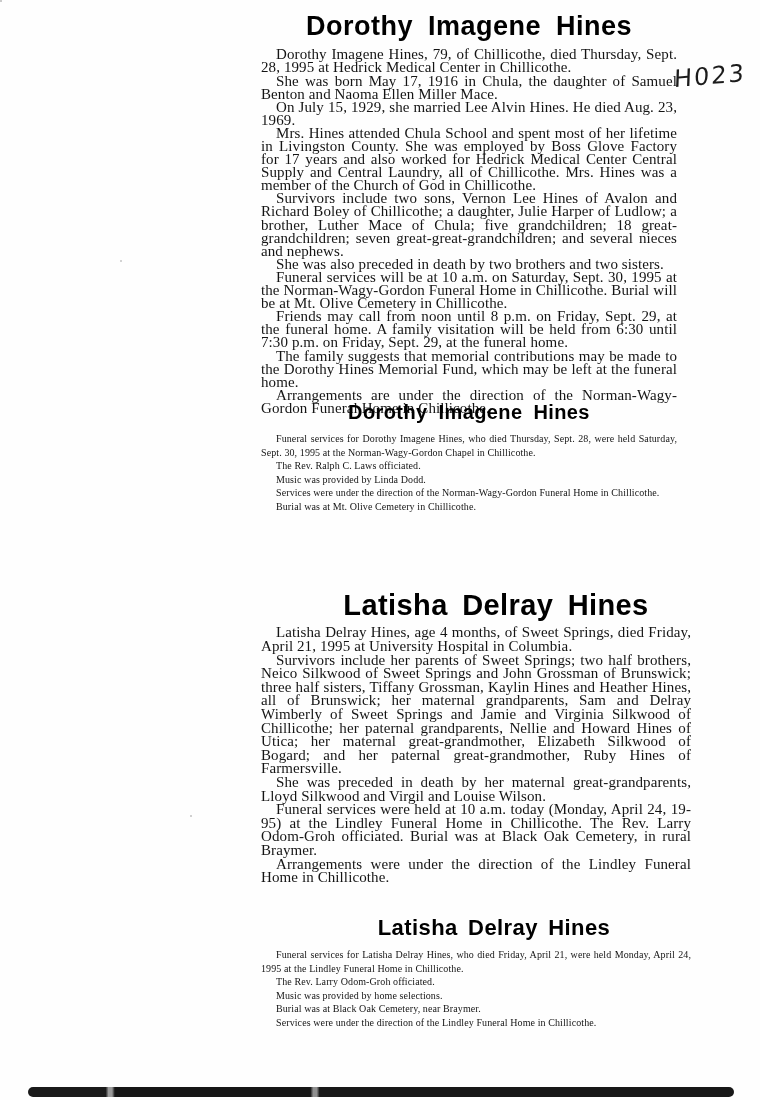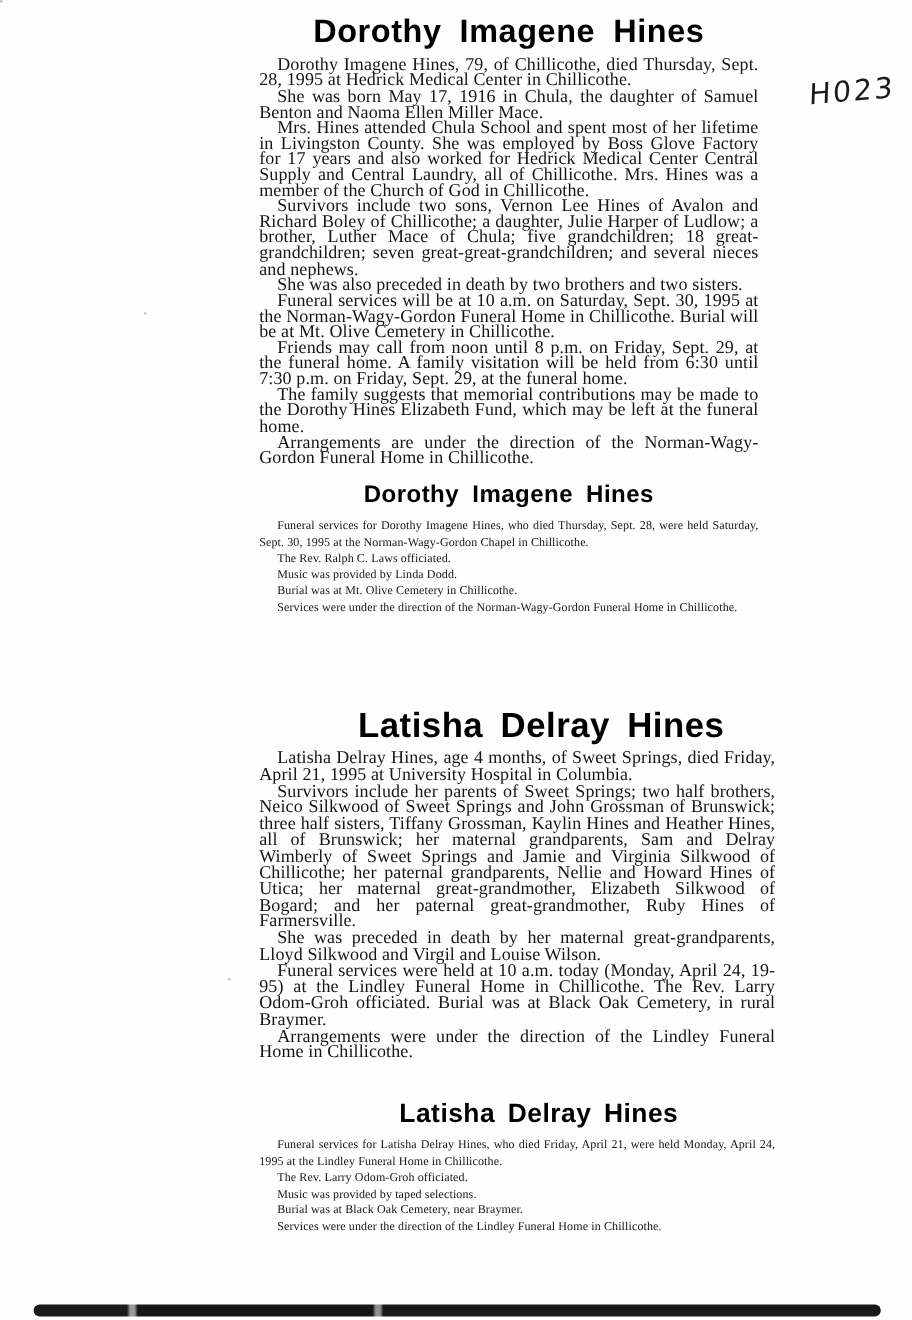--- a/index.html
+++ b/index.html
@@ -9,21 +9,21 @@
   }
   .page {
     position: relative;
     width: 760px;
     height: 1100px;
     background: #fefefe;
     overflow: hidden;
     font-family: "Liberation Serif", serif;
     color: #141414;
   }
-  .section { position: absolute; }
+  .section { position: absolute; margin-left: 45px; }
   .obit-title {
     font-family: "Liberation Sans", sans-serif;
     font-weight: bold;
     text-align: center;
     color: #000;
     margin: 0;
     line-height: 1.05;
   }
   .obit-body p {
     margin: 0;
@@ -86,58 +86,59 @@
 
 <div class="page">
 
   <div class="annotation">H023</div>
 
   <div class="section sec1">
     <h1 class="obit-title">Dorothy Imagene Hines</h1>
     <div class="obit-body">
       <p>Dorothy Imagene Hines, 79, of Chillicothe, died Thursday, Sept. 28, 1995 at Hedrick Medical Center in Chillicothe.</p>
       <p>She was born May 17, 1916 in Chula, the daughter of Samuel Benton and Naoma Ellen Miller Mace.</p>
+      <p>On July 15, 1929, she married Lee Alvin Hines. He died Aug. 23, 1969.</p>
       <p>Mrs. Hines attended Chula School and spent most of her lifetime in Livingston County. She was employed by Boss Glove Factory for 17 years and also worked for Hedrick Medical Center Central Supply and Central Laundry, all of Chillicothe. Mrs. Hines was a member of the Church of God in Chillicothe.</p>
       <p>Survivors include two sons, Vernon Lee Hines of Avalon and Richard Boley of Chillicothe; a daughter, Julie Harper of Ludlow; a brother, Luther Mace of Chula; five grandchildren; 18 great-grandchildren; seven great-great-grandchildren; and several nieces and nephews.</p>
       <p>She was also preceded in death by two brothers and two sisters.</p>
       <p>Funeral services will be at 10 a.m. on Saturday, Sept. 30, 1995 at the Norman-Wagy-Gordon Funeral Home in Chillicothe. Burial will be at Mt. Olive Cemetery in Chillicothe.</p>
       <p>Friends may call from noon until 8 p.m. on Friday, Sept. 29, at the funeral home. A family visitation will be held from 6:30 until 7:30 p.m. on Friday, Sept. 29, at the funeral home.</p>
-      <p>The family suggests that memorial contributions may be made to the Dorothy Hines Elizabeth Fund, which may be left at the funeral home.</p>
+      <p>The family suggests that memorial contributions may be made to the Dorothy Hines Memorial Fund, which may be left at the funeral home.</p>
       <p>Arrangements are under the direction of the Norman-Wagy-Gordon Funeral Home in Chillicothe.</p>
     </div>
   </div>
 
   <div class="section sec2">
     <h2 class="obit-title">Dorothy Imagene Hines</h2>
     <div class="obit-body">
       <p>Funeral services for Dorothy Imagene Hines, who died Thursday, Sept. 28, were held Saturday, Sept. 30, 1995 at the Norman-Wagy-Gordon Chapel in Chillicothe.</p>
       <p>The Rev. Ralph C. Laws officiated.</p>
       <p>Music was provided by Linda Dodd.</p>
+      <p>Services were under the direction of the Norman-Wagy-Gordon Funeral Home in Chillicothe.</p>
       <p>Burial was at Mt. Olive Cemetery in Chillicothe.</p>
-      <p>Services were under the direction of the Norman-Wagy-Gordon Funeral Home in Chillicothe.</p>
     </div>
   </div>
 
   <div class="section sec3">
     <h1 class="obit-title">Latisha Delray Hines</h1>
     <div class="obit-body">
       <p>Latisha Delray Hines, age 4 months, of Sweet Springs, died Friday, April 21, 1995 at University Hospital in Columbia.</p>
       <p>Survivors include her parents of Sweet Springs; two half brothers, Neico Silkwood of Sweet Springs and John Grossman of Brunswick; three half sisters, Tiffany Grossman, Kaylin Hines and Heather Hines, all of Brunswick; her maternal grandparents, Sam and Delray Wimberly of Sweet Springs and Jamie and Virginia Silkwood of Chillicothe; her paternal grandparents, Nellie and Howard Hines of Utica; her maternal great-grandmother, Elizabeth Silkwood of Bogard; and her paternal great-grandmother, Ruby Hines of Farmersville.</p>
       <p>She was preceded in death by her maternal great-grandparents, Lloyd Silkwood and Virgil and Louise Wilson.</p>
       <p>Funeral services were held at 10 a.m. today (Monday, April 24, 19-95) at the Lindley Funeral Home in Chillicothe. The Rev. Larry Odom-Groh officiated. Burial was at Black Oak Cemetery, in rural Braymer.</p>
       <p>Arrangements were under the direction of the Lindley Funeral Home in Chillicothe.</p>
     </div>
   </div>
 
   <div class="section sec4">
     <h2 class="obit-title">Latisha Delray Hines</h2>
     <div class="obit-body">
       <p>Funeral services for Latisha Delray Hines, who died Friday, April 21, were held Monday, April 24, 1995 at the Lindley Funeral Home in Chillicothe.</p>
       <p>The Rev. Larry Odom-Groh officiated.</p>
-      <p>Music was provided by taped selections.</p>
+      <p>Music was provided by home selections.</p>
       <p>Burial was at Black Oak Cemetery, near Braymer.</p>
       <p>Services were under the direction of the Lindley Funeral Home in Chillicothe.</p>
     </div>
   </div>
 
   <div class="scan-speck"></div>
   <div class="redaction-bar"></div>
 
 </div>
 

